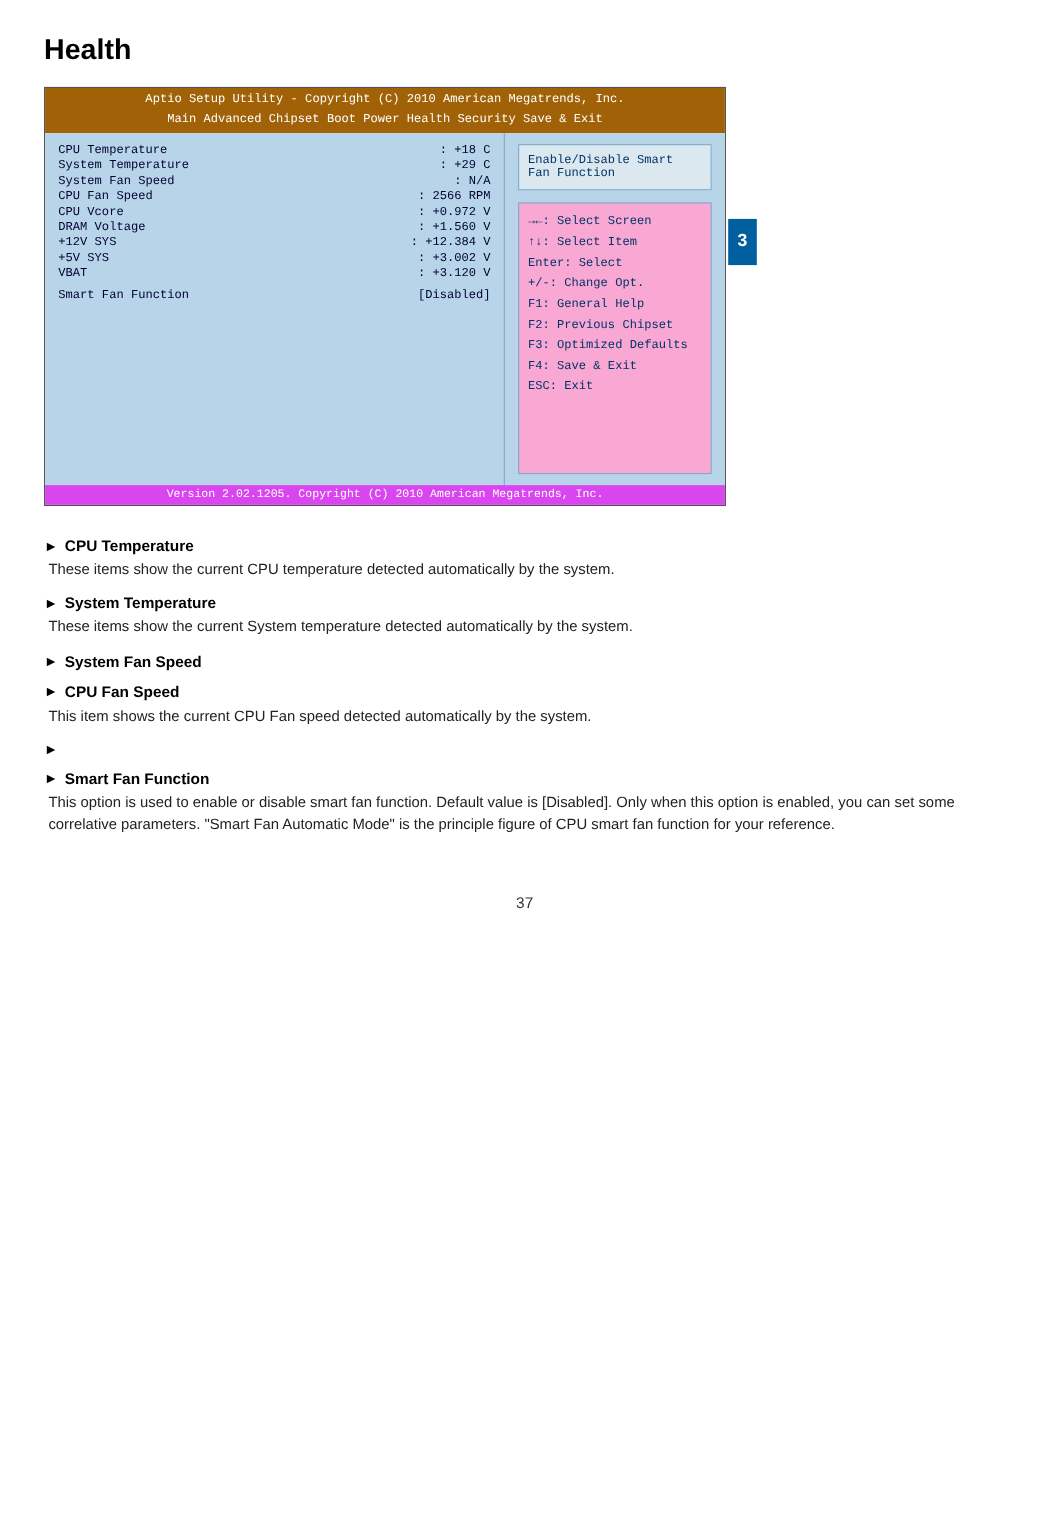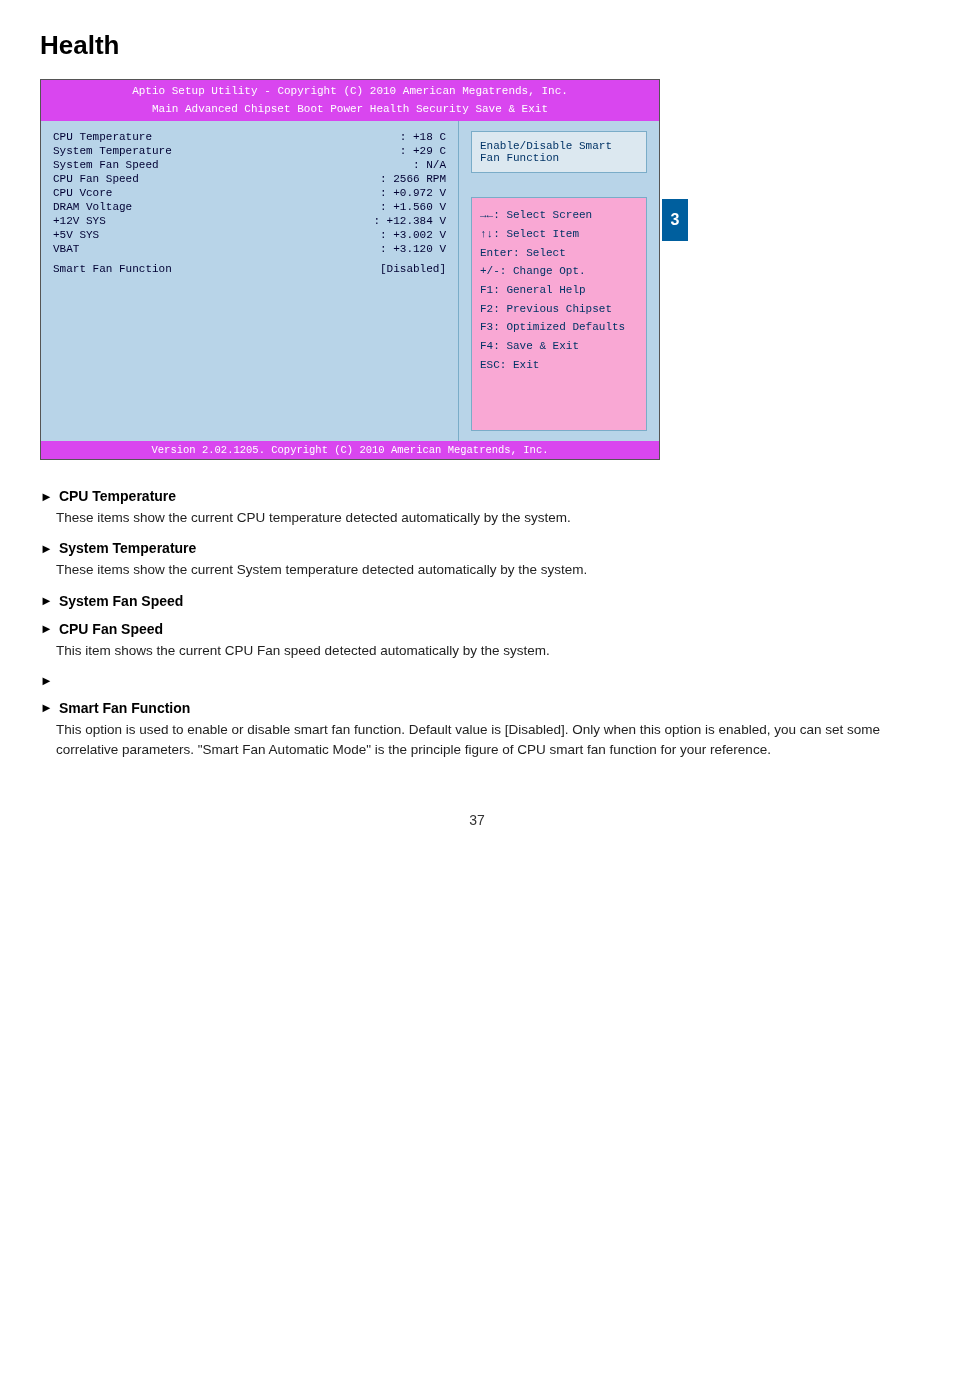--- a/index.html
+++ b/index.html
@@ -22,21 +22,21 @@
     
     .bios-box {
       border: 1px solid #555;
       width: 620px;
       margin-bottom: 28px;
       font-size: 11.5px;
       font-family: 'Courier New', monospace;
     }
 
     .bios-header {
-      background: #d946ef;
+      background: #a16207;
       color: #fff;
       text-align: center;
       padding: 3px 6px;
       font-size: 11px;
       line-height: 1.6;
     }
 
     .bios-content {
       display: flex;
       background: #b8d4e8;
@@ -47,21 +47,21 @@
       flex: 1;
       padding: 10px 12px;
       border-right: 1px solid #7aacc8;
     }
 
     .bios-right {
       width: 200px;
       padding: 10px 12px;
       display: flex;
       flex-direction: column;
-      gap: 24px;
+      gap: 11px;
     }
 
     .bios-right-top {
       background: #dce8f0;
       border: 1px solid #7aacc8;
       padding: 8px;
       font-size: 11px;
       color: #003366;
       flex: 0 0 auto;
     }
@@ -129,21 +129,21 @@
       align-items: center;
       gap: 6px;
     }
 
     .doc-heading .arrow {
       color: #000;
       font-size: 13px;
     }
 
     .doc-body {
-      margin-left: 16px;
+      margin-left: 4px;
       font-size: 13.5px;
       line-height: 1.5;
       color: #222;
     }
 
     .page-number {
       text-align: center;
       margin-top: 52px;
       font-size: 14px;
       color: #333;

